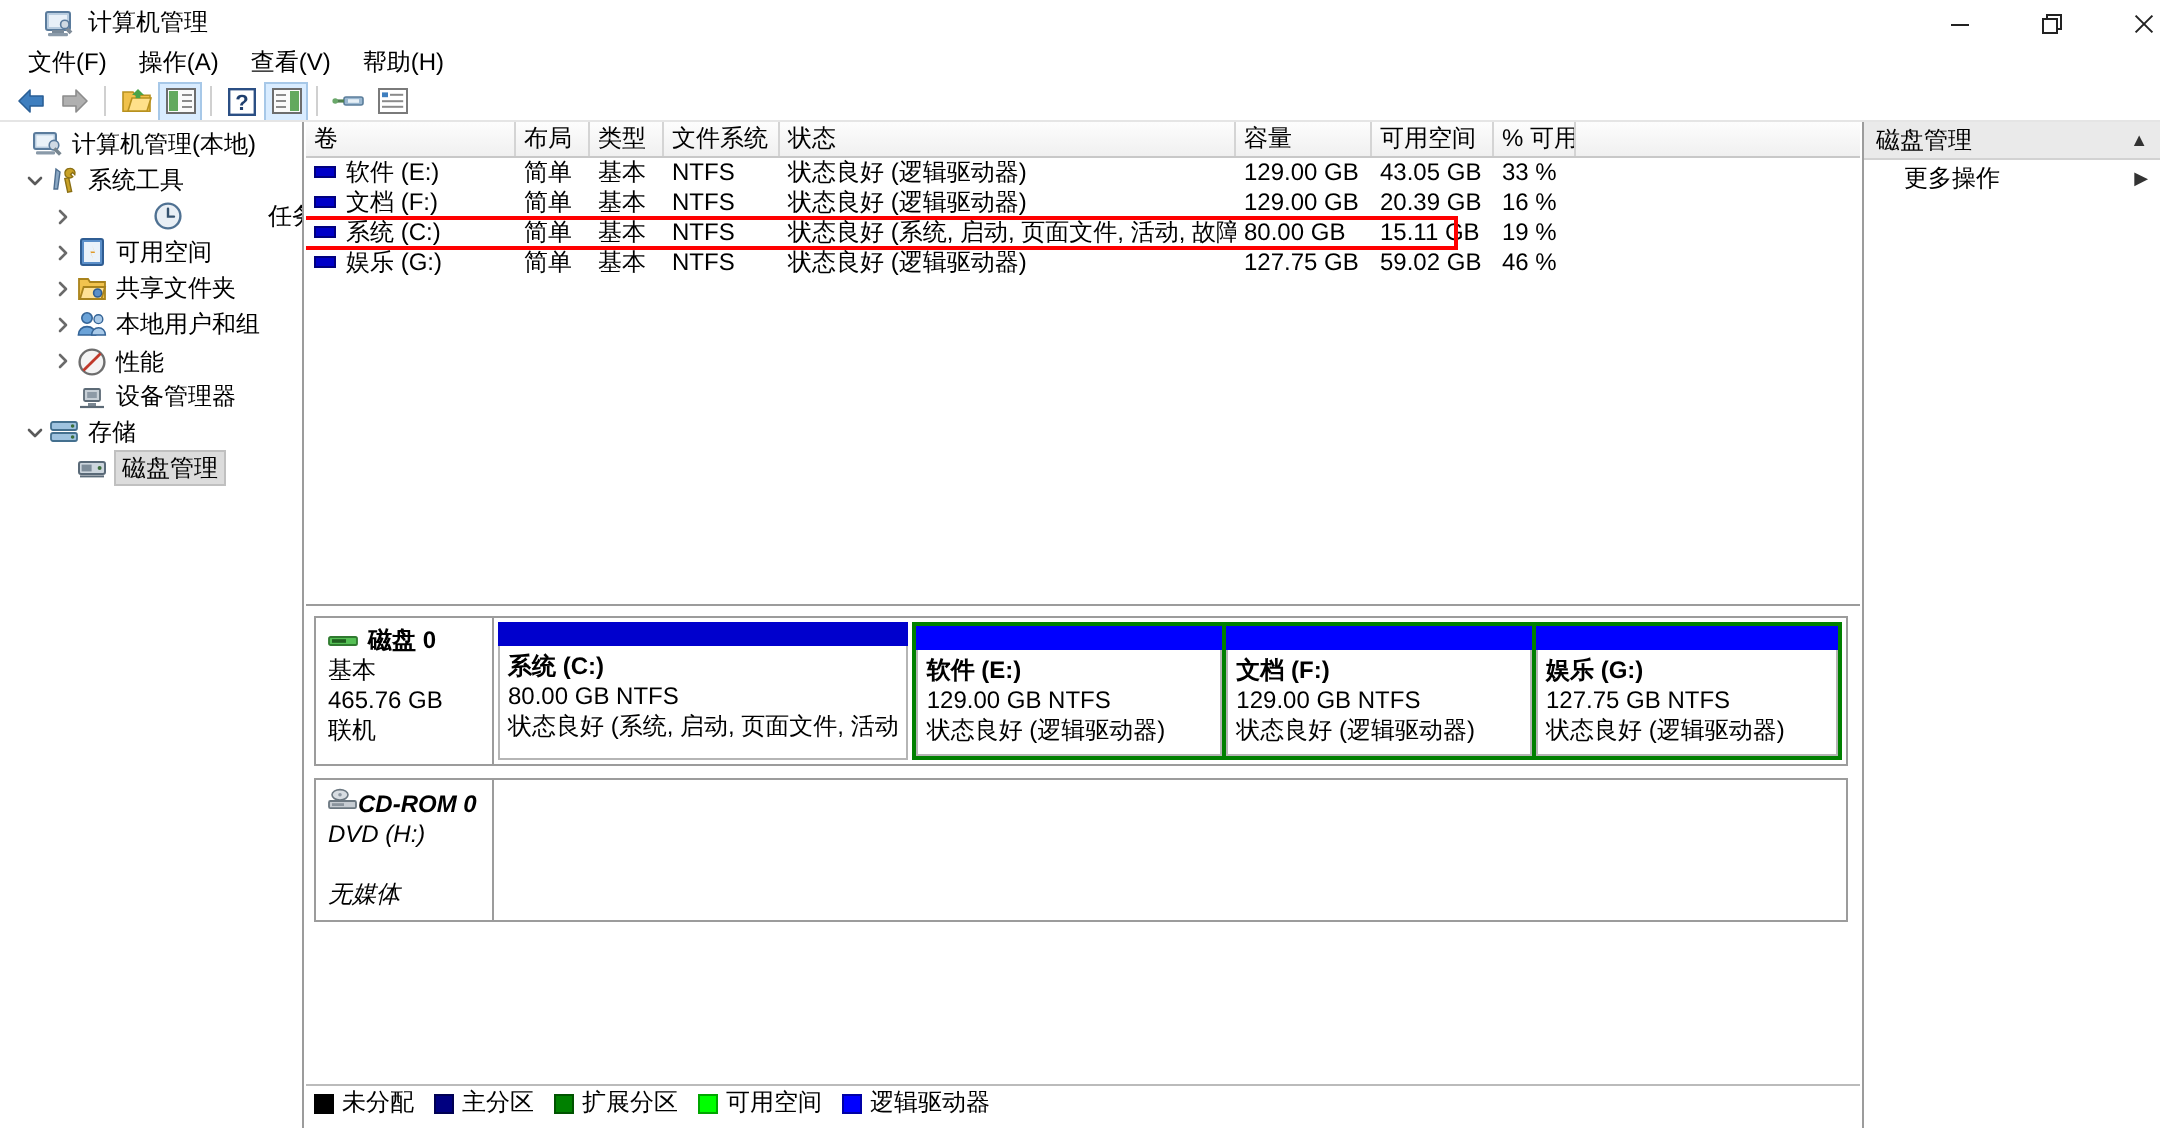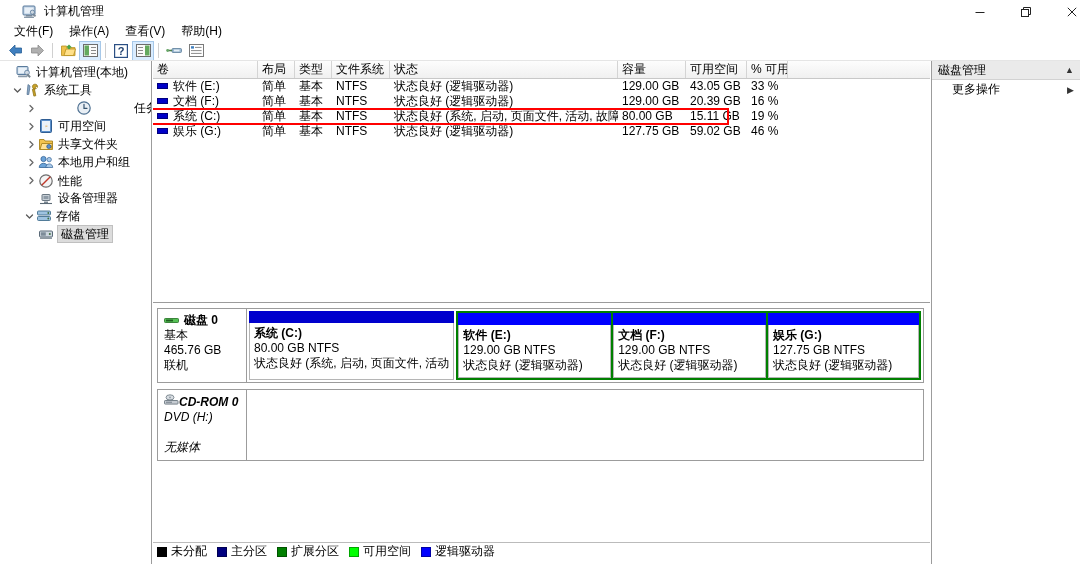--- a/index.html
+++ b/index.html
@@ -430,21 +430,21 @@
           <svg width="16" height="16" viewBox="0 0 16 16">
             <rect x="4" y="4.5" width="8" height="6" rx=".6" fill="#c7cfd6" stroke="#5c6a76" stroke-width=".9"></rect>
             <rect x="5.6" y="6" width="4.8" height="3" fill="#8d9aa6"></rect>
             <path d="M6 11.5h4v1.5H6z" fill="#7a8792"></path>
             <line x1="2" y1="13.5" x2="14" y2="13.5" stroke="#5c6a76" stroke-width="1.1"></line>
           </svg>
         </span>
         <span class="tree-label">设备管理器</span>
       </div>
 
-      <div class="tree-row" style="padding-left:22px;">
+      <div class="tree-row" style="padding-left:10px;">
         <span class="twisty">
           <svg width="9" height="9" viewBox="0 0 9 9">
               <path d="M1.5 3l3 3 3-3" fill="none" stroke="#5a5a5a" stroke-width="1.3" stroke-linecap="round" stroke-linejoin="round"></path>
             </svg>
         </span>
         <span class="tree-icon">
           <svg width="16" height="16" viewBox="0 0 16 16">
             <rect x="1.5" y="3" width="13" height="4" rx="1" fill="#9fc3e0" stroke="#44708f" stroke-width=".9"></rect>
             <circle cx="12.3" cy="5" r=".9" fill="#3b6e3b"></circle>
             <rect x="1.5" y="8.5" width="13" height="4" rx="1" fill="#9fc3e0" stroke="#44708f" stroke-width=".9"></rect>

